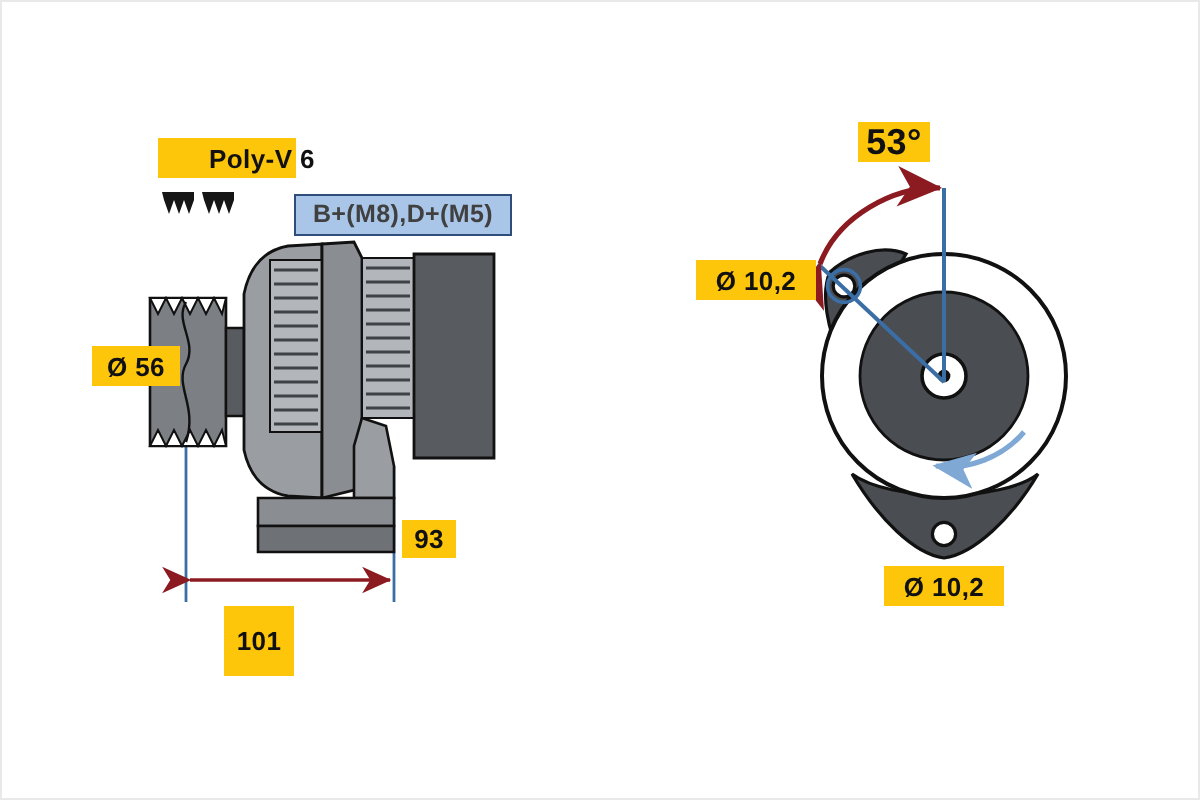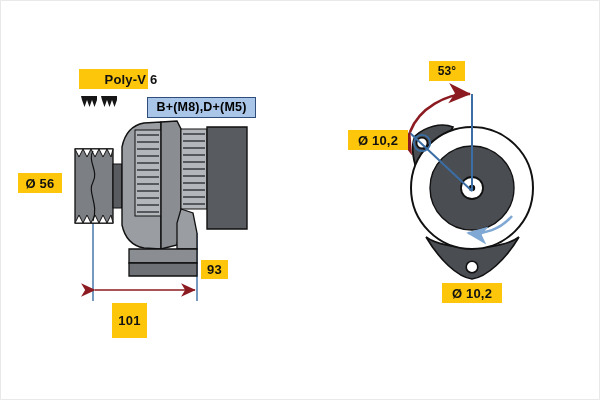--- a/index.html
+++ b/index.html
@@ -25,21 +25,21 @@
     letter-spacing:.2px;
     white-space:nowrap;
     line-height:1;
   }
   .badge-yellow{
     background:#FDC60B;
     color:#111111;
   }
   .badge-blue{
     background:#A9C6E8;
-    color:#000000;
+    color:#404040;
     border:1.5px solid #2e4d7b;
   }
 </style>
 </head>
 <body>
 
 <div id="frame">
   <div id="stage">
 
     <svg class="layer" viewBox="0 0 600 400">
@@ -164,33 +164,33 @@
 
     <svg style="position:absolute;left:79px;top:93px;width:40px;height:16px;" viewBox="0 0 40 16">
       <path d="M1,2 L17,2 L17,6 L14.5,13 L12,6 L9.5,13 L7,6 L4.5,13 L2,6 Z" fill="#161616"></path>
       <path d="M21,2 L37,2 L37,6 L34.5,13 L32,6 L29.5,13 L27,6 L24.5,13 L22,6 Z" fill="#161616"></path>
     </svg>
 
     <div class="badge badge-blue" style="left:146px;top:96px;width:109px;height:21px;font-size:12.5px;">
       <span>B+(M8),D+(M5)</span>
     </div>
 
-    <div class="badge badge-yellow" style="left:17px;top:172px;width:44px;height:20px;font-size:13px;">
+    <div class="badge badge-yellow" style="left:45px;top:172px;width:44px;height:20px;font-size:13px;">
       <span>Ø 56</span>
     </div>
 
     <div class="badge badge-yellow" style="left:200px;top:259px;width:27px;height:19px;font-size:13px;">
       <span>93</span>
     </div>
 
     <div class="badge badge-yellow" style="left:111px;top:302px;width:35px;height:35px;font-size:13px;">
       <span>101</span>
     </div>
 
-    <div class="badge badge-yellow" style="left:428px;top:60px;width:36px;height:20px;font-size:12px;">
+    <div class="badge badge-yellow" style="left:428px;top:60px;width:36px;height:20px;font-size:18px;">
       <span>53°</span>
     </div>
 
     <div class="badge badge-yellow" style="left:347px;top:129px;width:60px;height:20px;font-size:13px;">
       <span>Ø 10,2</span>
     </div>
 
     <div class="badge badge-yellow" style="left:441px;top:282px;width:60px;height:20px;font-size:13px;">
       <span>Ø 10,2</span>
     </div>

